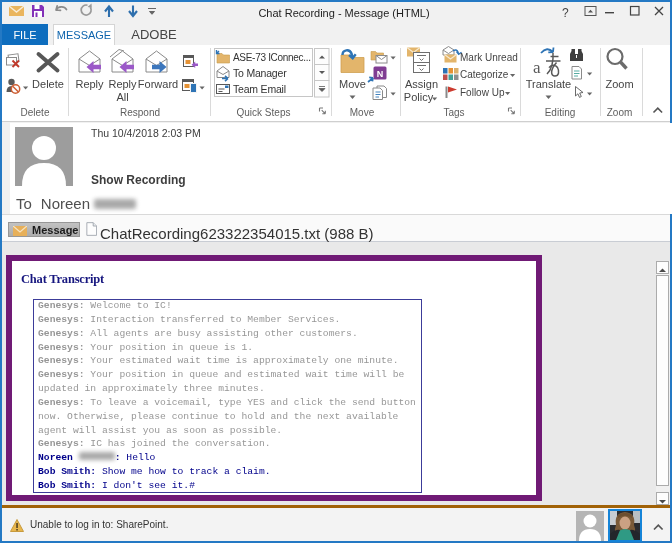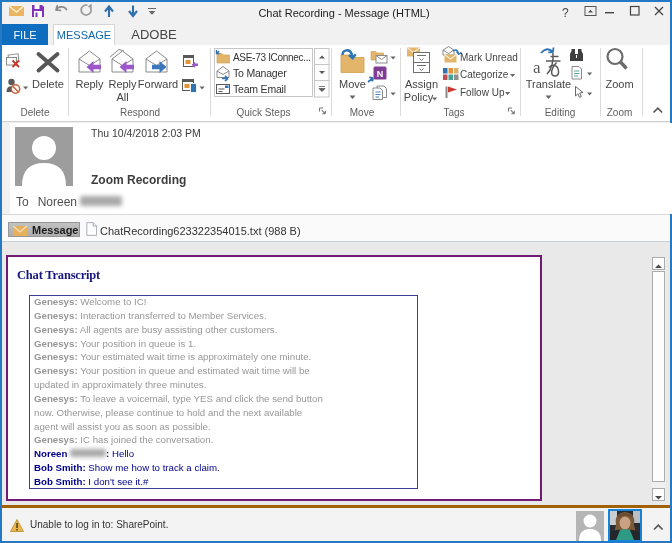--- a/index.html
+++ b/index.html
@@ -15,33 +15,33 @@
   .msgtab{position:absolute;left:51px;top:0;width:62px;height:21px;background:#fff;border:1px solid #d5d5d5;border-bottom:none;box-sizing:border-box;color:#0d64ad;font-size:11px;text-align:center;line-height:21px;}
   .pdftab{position:absolute;left:116px;top:0;width:72px;height:21px;color:#444;font-size:13px;text-align:center;line-height:22px;}
   
   .ribbon{position:absolute;left:0;top:43px;width:668px;height:77px;background:#fff;border-bottom:1px solid #cfcfcf;box-sizing:border-box;}
   
   .header{position:absolute;left:8px;top:121px;width:668px;height:91px;background:#fff;}
   .avatar{position:absolute;left:5px;top:4px;width:58px;height:59px;background:#9d9d9d;overflow:hidden;}
   .hdate{position:absolute;left:81px;top:4px;font-size:10.5px;color:#3d3d3d;}
   .hfrom{position:absolute;left:81px;top:22px;font-size:16px;color:#4f4f4f;white-space:nowrap;}
   .hsubj{position:absolute;left:81px;top:50px;font-size:12px;font-weight:bold;color:#3d3d3d;}
-  .hto{position:absolute;left:6px;top:72px;font-size:12px;color:#4f4f4f;}
+  .hto{position:absolute;left:6px;top:72px;font-size:15px;color:#4f4f4f;}
   .blur{display:inline-block;background:#a9a9a9;filter:blur(2px);border-radius:2px;vertical-align:baseline;}
   
   .attach{position:absolute;left:0;top:212px;width:668px;height:28px;background:#fafafa;border-top:1px solid #d9d9d9;border-bottom:1px solid #c9cdd4;box-sizing:border-box;}
   .msgbtn{position:absolute;left:6px;top:7px;width:72px;height:15px;background:linear-gradient(#c2c2c2,#acacac);border:1px solid #979797;box-sizing:border-box;}
   .msgbtn span{position:absolute;left:23px;top:0.5px;font-size:11px;font-weight:bold;color:#1c1c1c;}
-  .attname{position:absolute;left:98px;top:10px;font-size:11px;color:#333;}
+  .attname{position:absolute;left:98px;top:10px;font-size:15px;color:#333;}
   
   .pane{position:absolute;left:0;top:240px;width:668px;height:265px;background:#e9e9e9;}
-  .bodybox{position:absolute;left:4px;top:13px;width:536px;height:246px;background:#fff;border:2px solid #701a75;box-sizing:border-box;}
+  .bodybox{position:absolute;left:4px;top:13px;width:536px;height:246px;background:#fff;border:6px solid #701a75;box-sizing:border-box;}
   .ct{position:absolute;left:9px;top:11px;font-family:"Liberation Serif",serif;font-size:12.5px;font-weight:bold;letter-spacing:-0.2px;color:#16167f;}
   .chatbox{position:absolute;left:21px;top:38px;width:389px;height:194px;border:1px solid #3c3c99;box-sizing:border-box;}
-  .chat{position:absolute;left:4px;top:-1px;font-family:Liberation Sans, sans-serif;font-size:9.7px;line-height:13.85px;color:#979797;white-space:pre;}
+  .chat{position:absolute;left:4px;top:-1px;font-family:Liberation Mono, monospace;font-size:9.7px;line-height:13.85px;color:#979797;white-space:pre;}
   .chat b{font-weight:bold;}
   .navy{color:#00008b;}
   
   .sbar{position:absolute;left:644px;top:0px;width:14px;height:244px;background:#f0f0f0;}
   .sbtn{position:absolute;left:0;width:13px;height:13px;background:#fdfdfd;border:1px solid #ababab;box-sizing:border-box;}
   .sthumb{position:absolute;left:0;top:14px;width:13px;height:211px;background:#fdfdfd;border:1px solid #ababab;box-sizing:border-box;}
   
   .status{position:absolute;left:0;top:503px;width:668px;height:36px;background:#f3f3f3;border-top:3px solid #a16207;box-sizing:border-box;}
   .stext{position:absolute;left:28px;top:11px;font-size:10px;color:#333;}
 </style>
@@ -275,21 +275,21 @@
   </div>
 
   <div class="header">
     <div class="avatar">
       <svg width="58" height="59" viewBox="0 0 58 59">
         <circle cx="29" cy="21" r="12" fill="#fff"></circle>
         <path d="M7,59 Q7,36 29,36 Q51,36 51,59 Z" fill="#fff"></path>
       </svg>
     </div>
     <div class="hdate">Thu 10/4/2018 2:03 PM</div>
-    <div class="hsubj">Zoom Recording</div>
+    <div class="hsubj">Show Recording</div>
     <div class="hto">To<span style="margin-left:9px;">Noreen </span><span class="blur" style="width:42px;height:10px;"></span></div>
   </div>
 
   <div class="attach">
     <div class="msgbtn">
       <svg class="abs" style="left:4px;top:3px" width="14" height="10" viewBox="0 0 14 10">
         <rect x="0" y="0" width="14" height="10" fill="#e7b05a"></rect>
         <path d="M0,0 L7,6 L14,0" fill="none" stroke="#f6e3c2" stroke-width="1.3"></path>
       </svg>
       <span>Message</span>

